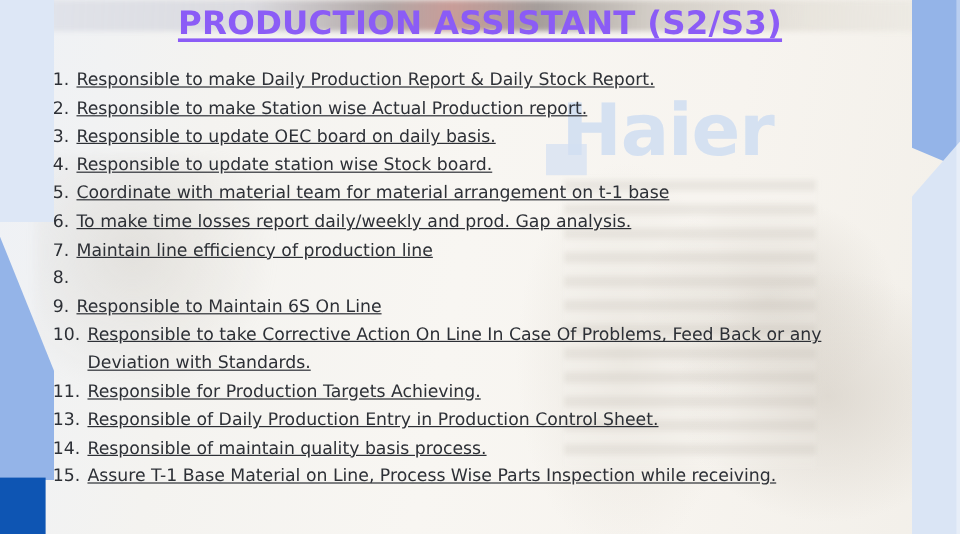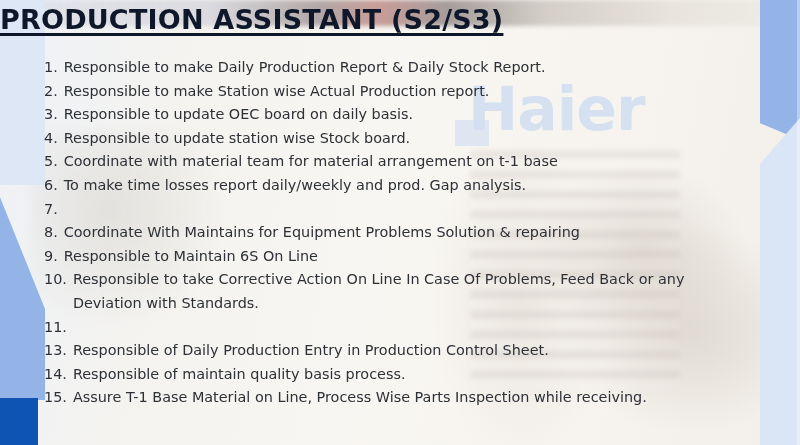--- a/index.html
+++ b/index.html
@@ -141,26 +141,26 @@
     position: absolute;
     inset: 0;
     padding: 0;
   }
 
   .title {
     position: absolute;
     top: 4px;
     left: 0;
     right: 0;
-    text-align: left;
+    text-align: center;
     font-family: "DejaVu Sans", sans-serif;
     font-size: 27px;
     font-weight: 700;
     letter-spacing: 0.2px;
-    color: #0f172a;
+    color: #8b5cf6;
     text-decoration: underline;
     text-underline-offset: 4px;
     text-decoration-thickness: 2.5px;
   }
 
   .list {
     position: absolute;
     left: 44px;
     right: 55px;
     top: 56px;
@@ -173,20 +173,21 @@
     line-height: 23.6px;
     color: #2d3036;
     white-space: nowrap;
   }
   .item .num {
     flex: 0 0 auto;
     margin-right: 6px;
   }
   .item .txt {
     flex: 0 1 auto;
+    text-decoration: underline;
   }
   .item.wrap {
     white-space: normal;
   }
   .item.wrap .txt {
     display: inline;
   }
 </style>
 </head>
 <body>
@@ -232,35 +233,36 @@
         <div class="item">
           <span class="num">5.</span>
           <span class="txt">Coordinate with material team for material arrangement on t-1 base</span>
         </div>
         <div class="item">
           <span class="num">6.</span>
           <span class="txt">To make time losses report daily/weekly and prod. Gap analysis.</span>
         </div>
         <div class="item">
           <span class="num">7.</span>
+          <span class="txt">Maintain line efficiency of production line</span>
         </div>
         <div class="item">
           <span class="num">8.</span>
-          <span class="txt">Coordinate With Maintains for Equipment Problems Solution &amp; repairing</span>
         </div>
         <div class="item">
           <span class="num">9.</span>
           <span class="txt">Responsible to Maintain 6S On Line</span>
         </div>
         <div class="item wrap">
           <span class="num">10.</span>
           <span class="txt">Responsible to take Corrective Action On Line In Case Of Problems, Feed Back or any Deviation with Standards.</span>
         </div>
         <div class="item">
           <span class="num">11.</span>
+          <span class="txt">Responsible for Production Targets Achieving.</span>
         </div>
         <div class="item">
           <span class="num">13.</span>
           <span class="txt">Responsible of Daily Production Entry in Production Control Sheet.</span>
         </div>
         <div class="item">
           <span class="num">14.</span>
           <span class="txt">Responsible of maintain quality basis process.</span>
         </div>
         <div class="item wrap">

